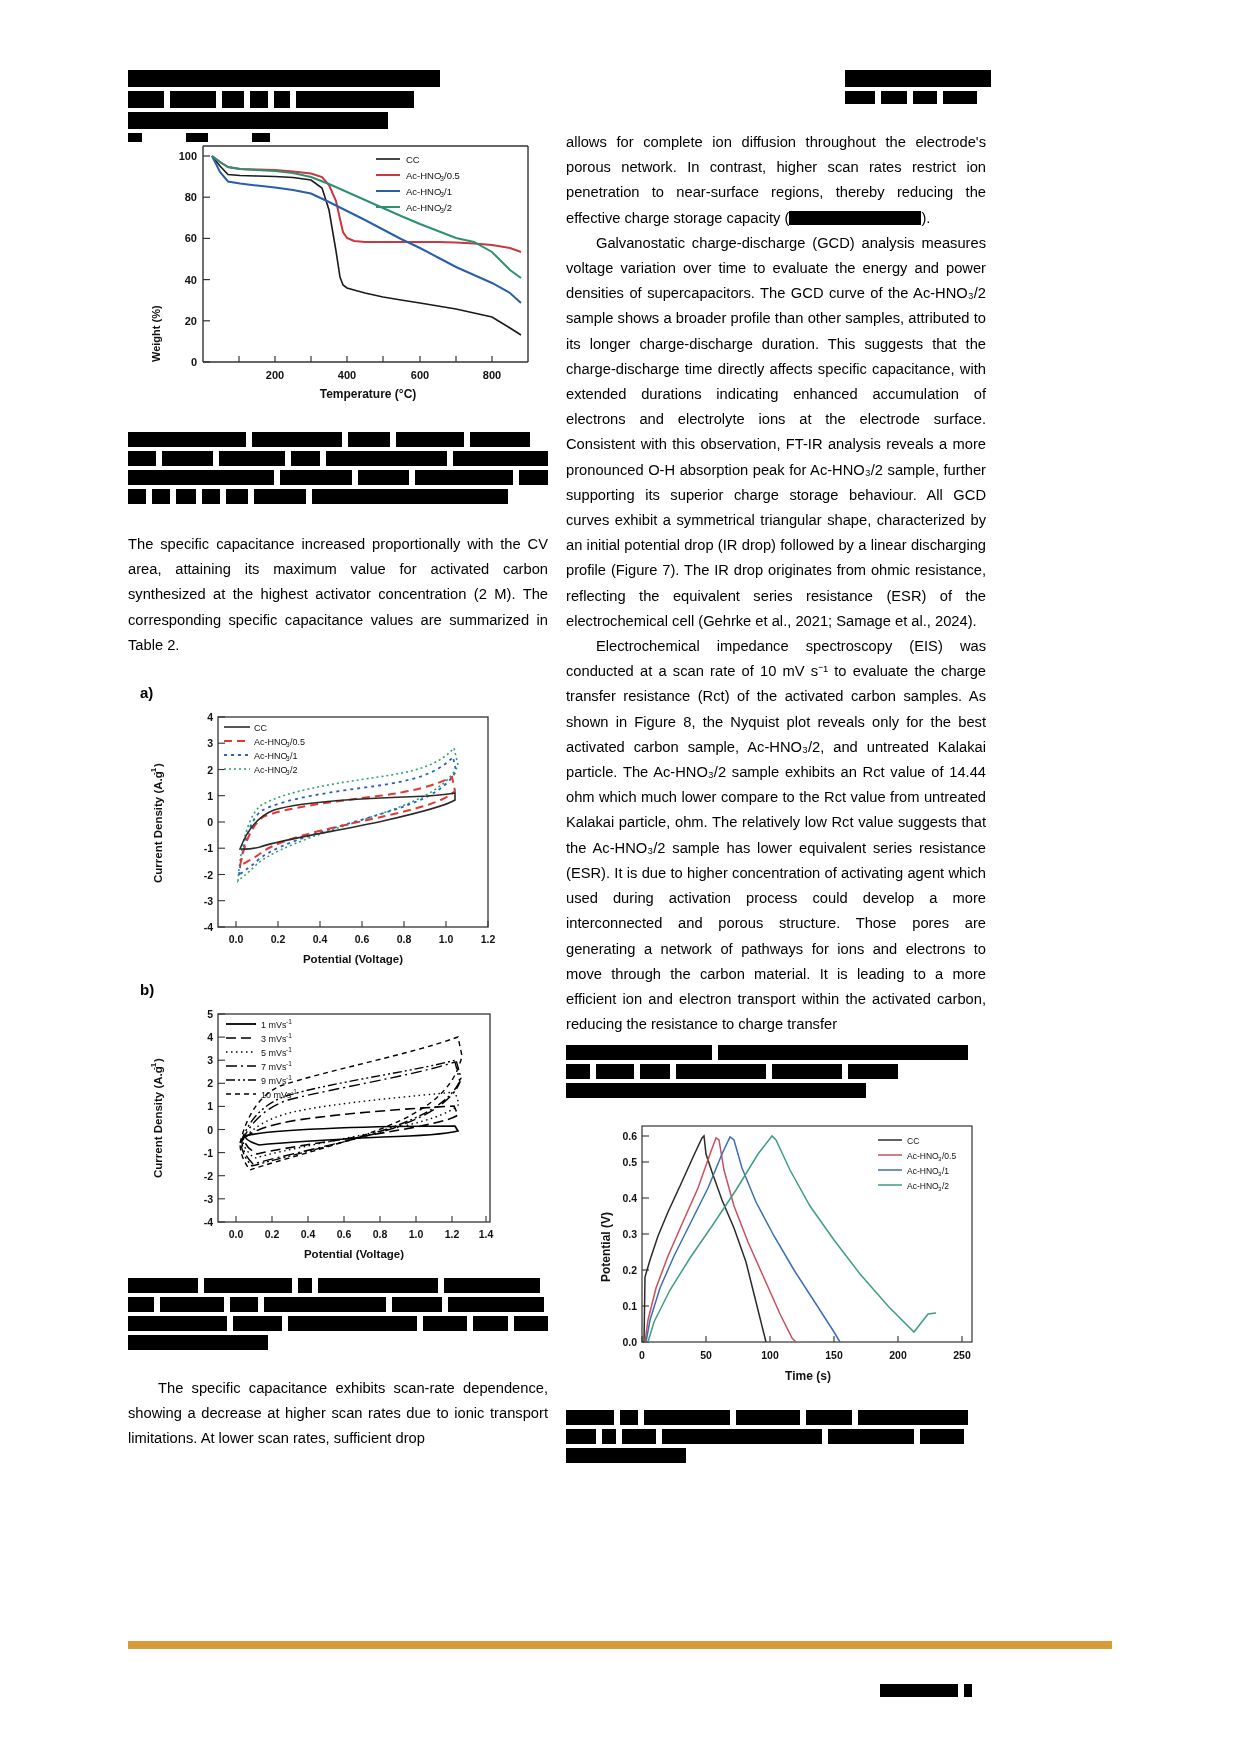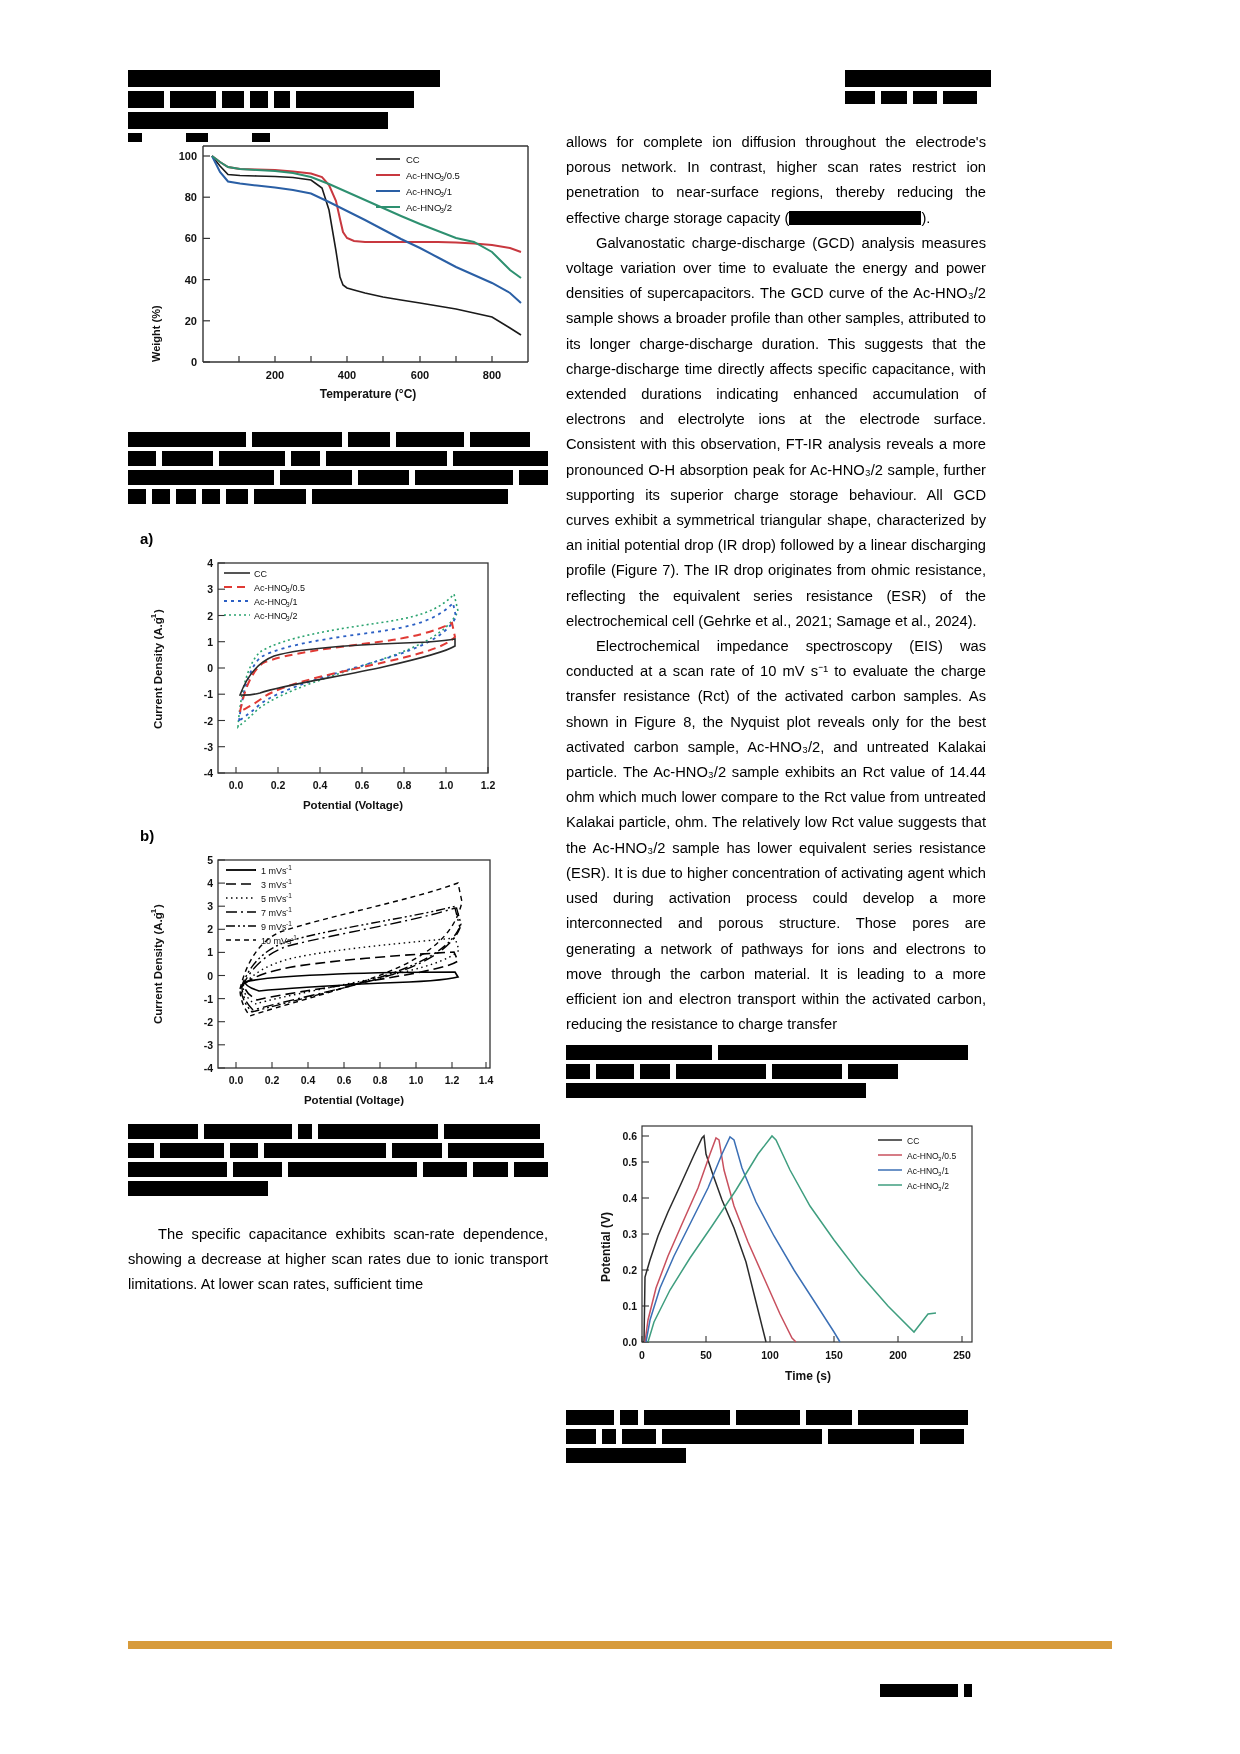--- a/index.html
+++ b/index.html
@@ -193,20 +193,21 @@
         <span style="width:18px;"></span>
           <span style="width:18px;"></span>
         <span style="width:20px;"></span>
           <span style="width:18px;"></span>
         <span style="width:22px;"></span>
           <span style="width:52px;"></span>
         <span style="width:196px;"></span>
       </div>
     </div>
 
+    <p class="body" style="margin-top:28px;">The specific capacitance increased proportionally with the CV area, attaining its maximum value for activated carbon synthesized at the highest activator concentration (2 M). The corresponding specific capacitance values are summarized in Table 2.</p>
 
     <div class="panel-letter" style="margin-top:26px;margin-left:12px;">a)</div>
 
     <div class="fig" style="width:420px;height:272px;position:relative;margin-top:2px;">
       <svg width="420" height="272" viewBox="0 0 420 272">
         <g stroke="#333" stroke-width="1.3" fill="none">
           <rect x="90" y="14" width="270" height="210"></rect>
         </g>
 
         <g stroke="#333" stroke-width="1.1">
@@ -397,21 +398,21 @@
         <span style="width:130px;"></span>
           <span style="width:44px;"></span>
         <span style="width:36px;"></span>
           <span style="width:34px;"></span>
       </div>
       <div class="redact-row">
         <span style="width:140px;"></span>
       </div>
     </div>
 
-    <p class="body indent" style="margin-top:26px;">The specific capacitance exhibits scan-rate dependence, showing a decrease at higher scan rates due to ionic transport limitations. At lower scan rates, sufficient time</p>
+    <p class="body indent" style="margin-top:26px;">The specific capacitance exhibits scan-rate dependence, showing a decrease at higher scan rates due to ionic transport limitations. At lower scan rates, sufficient drop</p>
   </div>
 
   <div class="col-right">
 
     <p class="body">
       <span>allows for complete ion diffusion throughout the electrode's porous network. In contrast, higher scan rates restrict ion penetration to near-surface regions, thereby reducing the effective charge storage capacity (</span><span class="redact" style="display:inline-block;width:132px;height:14px;vertical-align:-2px;"></span><span>).</span>
     </p>
 
     <p class="body indent" style="margin-top:0;">Galvanostatic charge-discharge (GCD) analysis measures voltage variation over time to evaluate the energy and power densities of supercapacitors. The GCD curve of the Ac-HNO₃/2 sample shows a broader profile than other samples, attributed to its longer charge-discharge duration. This suggests that the charge-discharge time directly affects specific capacitance, with extended durations indicating enhanced accumulation of electrons and electrolyte ions at the electrode surface. Consistent with this observation, FT-IR analysis reveals a more pronounced O-H absorption peak for Ac-HNO₃/2 sample, further supporting its superior charge storage behaviour. All GCD curves exhibit a symmetrical triangular shape, characterized by an initial potential drop (IR drop) followed by a linear discharging profile (Figure 7). The IR drop originates from ohmic resistance, reflecting the equivalent series resistance (ESR) of the electrochemical cell (Gehrke et al., 2021; Samage et al., 2024).</p>
 

